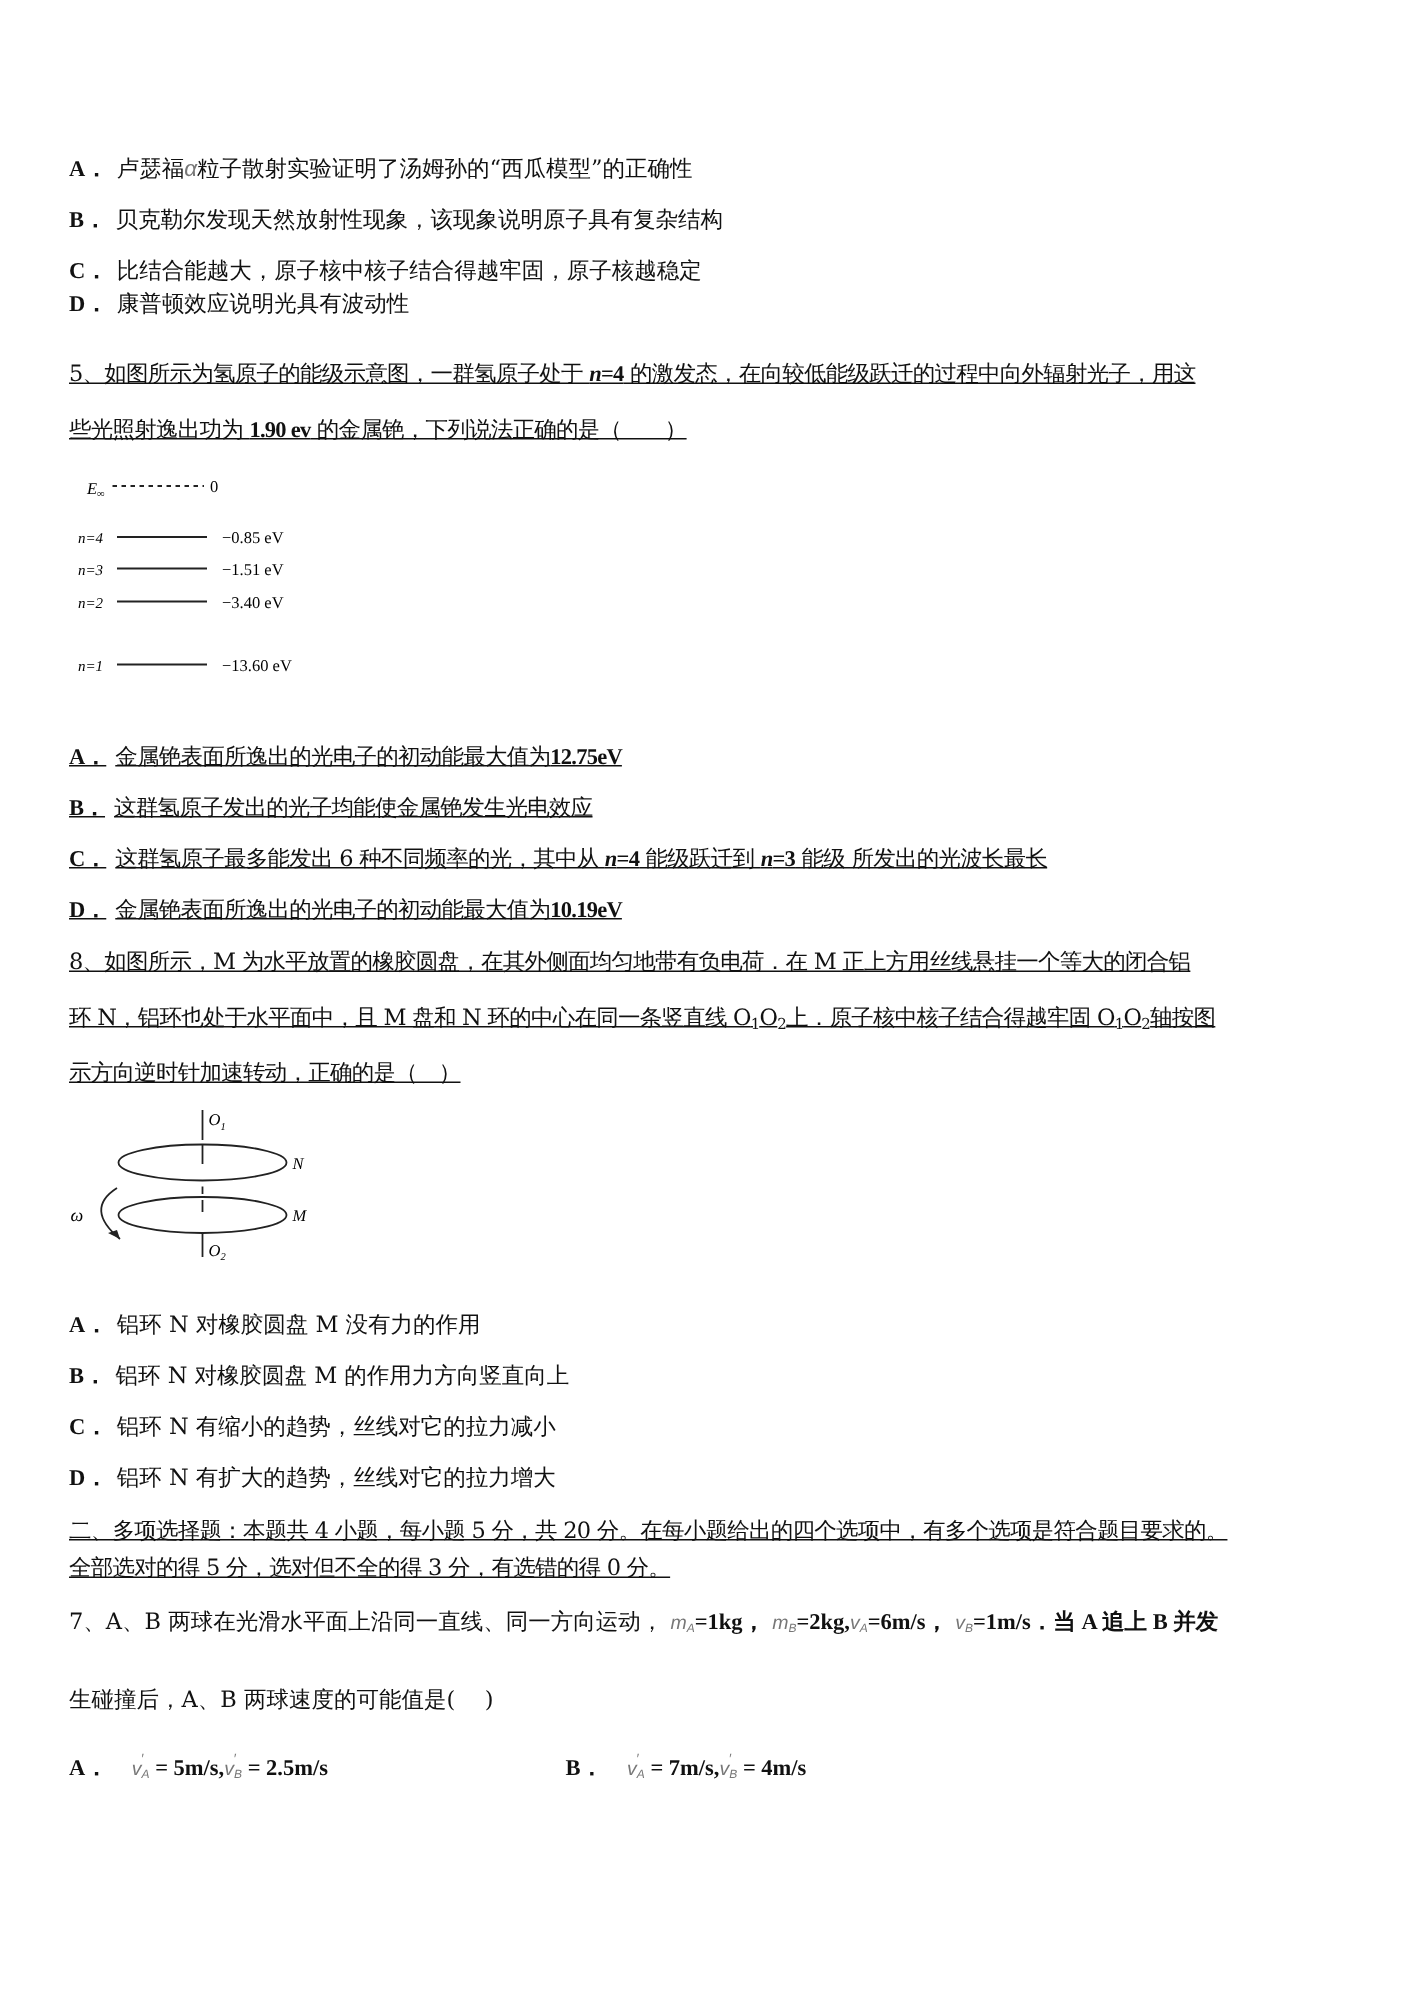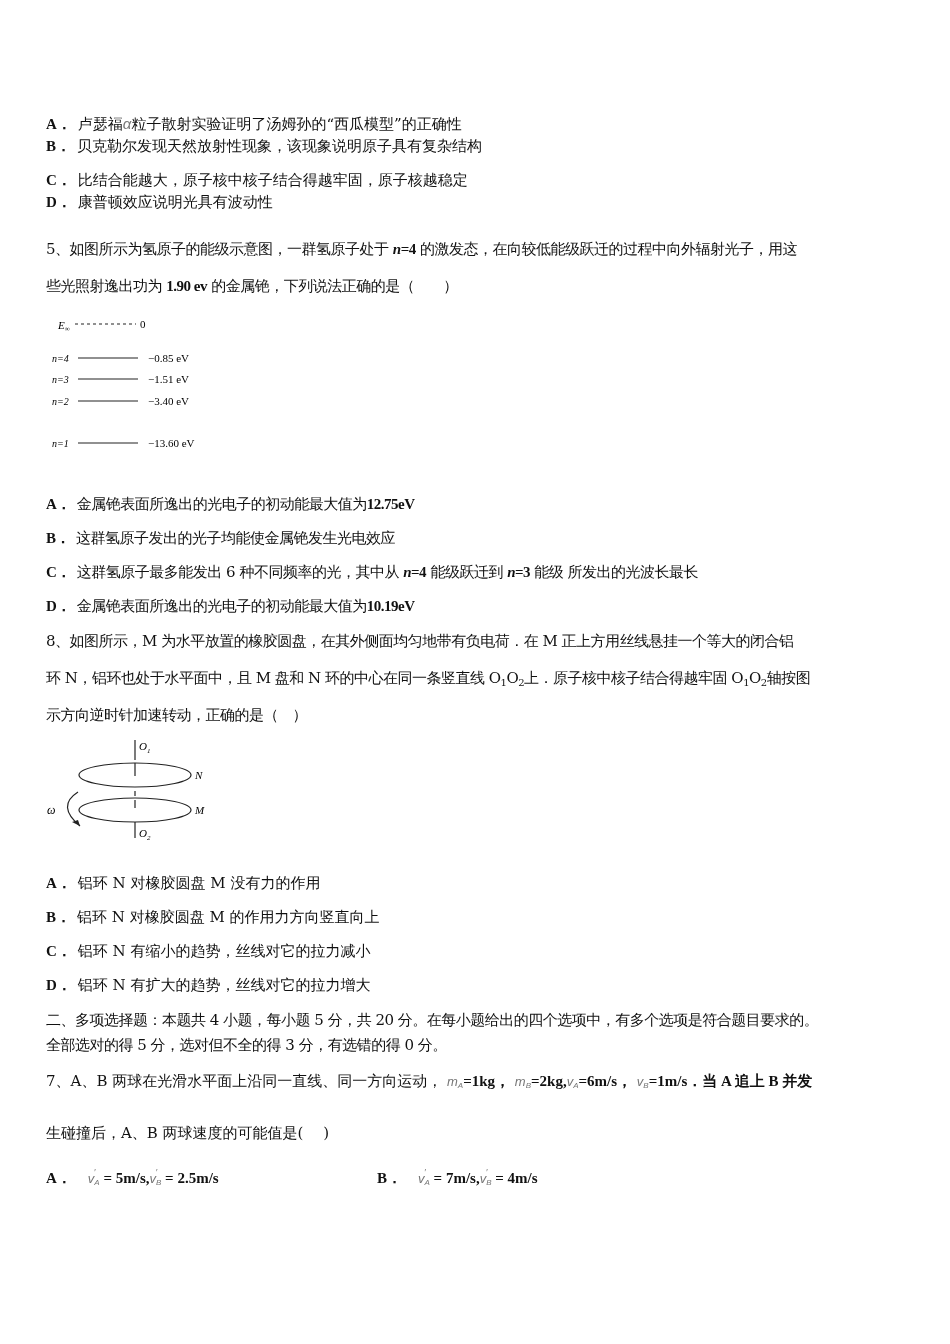--- a/index.html
+++ b/index.html
@@ -6,27 +6,27 @@
   body { width:950px; height:1344px; position:relative; overflow:hidden;
          font-family:"DejaVu Serif","Liberation Serif",serif; color:#111; }
   .line { position:absolute; left:46px; font-size:15px; line-height:20px; white-space:nowrap; }
   .b { font-weight:bold; font-family:"Liberation Serif",serif; }
   .lbl { font-weight:bold; font-family:"Liberation Serif",serif; margin-right:6px; }
   .it { font-style:italic; font-family:"Liberation Serif",serif; }
   .sub { font-size:10px; vertical-align:-3px; }
   .var { font-family:"Liberation Sans",sans-serif; color:#777; font-size:13px; font-style:italic; position:relative; }
   .var .s { font-size:8px; vertical-align:-2px; font-style:italic; }
   .prime { position:absolute; top:-9px; left:6px; font-size:9px; color:#777; }
-  .narrow { letter-spacing:-0.5px; }
+  .narrow { letter-spacing:-0.5px;text-decoration:underline; }
   svg text { font-family:"Liberation Serif",serif; }
 </style>
 </head>
 <body>
 
-<div class="line" style="top:114px">
+<div class="line" style="top:102px">
   <span class="lbl">A．</span><span>卢瑟福</span><span class="var" style="font-size:15px">α</span><span>粒子散射实验证明了汤姆孙的“西瓜模型”的正确性</span>
 </div>
 <div class="line" style="top:136px">
   <span class="lbl">B．</span><span>贝克勒尔发现天然放射性现象，该现象说明原子具有复杂结构</span>
 </div>
 <div class="line" style="top:170px">
   <span class="lbl">C．</span><span>比结合能越大，原子核中核子结合得越牢固，原子核越稳定</span>
 </div>
 <div class="line" style="top:192px">
   <span class="lbl">D．</span><span>康普顿效应说明光具有波动性</span>

